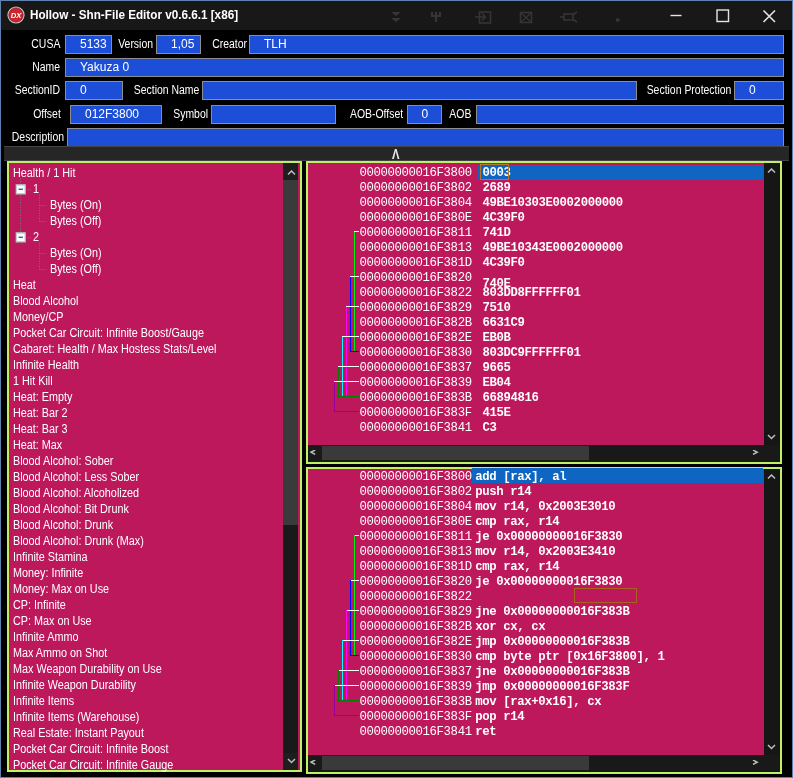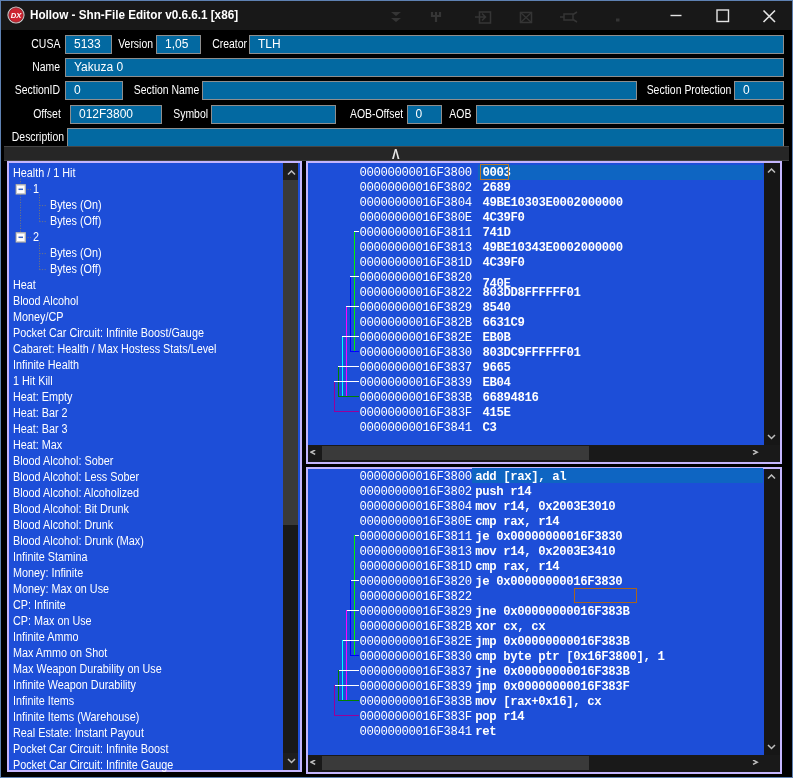--- a/index.html
+++ b/index.html
@@ -1,24 +1,24 @@
 <!DOCTYPE html>
 <html><head><meta charset="utf-8"><style>
 *{margin:0;padding:0;box-sizing:border-box}
 html,body{width:793px;height:778px;background:#000;overflow:hidden}
 body{position:relative;font-family:"Liberation Sans",sans-serif;-webkit-font-smoothing:antialiased}
 .abs{position:absolute}
 .winborder{left:0;top:0;width:793px;height:778px;border:1px solid #5e81b2;z-index:50;pointer-events:none}
 .titlebar{left:1px;top:1px;width:791px;height:29px;background:#181818}
 .title{left:30px;top:7px;color:#fff;font-size:13px;font-weight:bold;transform:scaleX(0.9);transform-origin:0 50%;white-space:pre}
 .lbl{color:#fff;font-size:12px;height:19px;line-height:19px;white-space:pre;transform:scaleX(0.87);transform-origin:100% 50%}
-.inp{background:#0369a1;border:1px solid #8e8e8e;color:#fff;font-size:12px;line-height:17px;padding-left:8px;white-space:pre}
+.inp{background:#1d4ed8;border:1px solid #8e8e8e;color:#fff;font-size:12px;line-height:17px;padding-left:14px;white-space:pre}
 .splitter{left:4px;top:146px;width:785px;height:14.5px;background:#262626;border-top:1px solid #454545;border-bottom:1px solid #414141}
 .caret{left:391.5px;top:146px;color:#e8e8e8;font-size:14px;font-weight:bold;transform:scaleX(0.8);transform-origin:0 50%}
-.panel{background:#1d4ed8;border:2px solid #c4b5fd}
+.panel{background:#be185d;border:2px solid #bef264}
 .trow{position:absolute;color:#fff;font-size:12px;height:16px;line-height:16px;white-space:pre;transform:scaleX(0.9);transform-origin:0 50%}
 .mrow{position:absolute;color:#fff;font-family:"Liberation Mono",monospace;font-size:12.3px;letter-spacing:-0.37px;height:15px;line-height:15px;white-space:pre}
 .b{font-weight:bold}
 .sb-track{background:#191919}
 .sb-thumb{background:#3a3a3a}
 </style></head><body>
 <div class="abs titlebar"></div>
 <svg class="abs" style="left:6.5px;top:5.5px" width="18" height="18" viewBox="0 0 18 18">
 <circle cx="9" cy="9" r="8.6" fill="#c9cdcd"></circle>
 <circle cx="9" cy="9" r="7.1" fill="#cd2430"></circle>
@@ -165,21 +165,21 @@
     <div class="mrow b" style="left:175.0px;top:63.9px">741D</div>
     <div class="mrow" style="left:52.0px;top:78.9px">00000000016F3813</div>
     <div class="mrow b" style="left:175.0px;top:78.9px">49BE10343E0002000000</div>
     <div class="mrow" style="left:52.0px;top:93.9px">00000000016F381D</div>
     <div class="mrow b" style="left:175.0px;top:93.9px">4C39F0</div>
     <div class="mrow" style="left:52.0px;top:108.9px">00000000016F3820</div>
     <div class="mrow b" style="left:175.0px;top:114px">740E</div>
     <div class="mrow" style="left:52.0px;top:123.9px">00000000016F3822</div>
     <div class="mrow b" style="left:175.0px;top:123.9px">803DD8FFFFFF01</div>
     <div class="mrow" style="left:52.0px;top:138.9px">00000000016F3829</div>
-    <div class="mrow b" style="left:175.0px;top:138.9px">8540</div>
+    <div class="mrow b" style="left:175.0px;top:138.9px">7510</div>
     <div class="mrow" style="left:52.0px;top:153.9px">00000000016F382B</div>
     <div class="mrow b" style="left:175.0px;top:153.9px">6631C9</div>
     <div class="mrow" style="left:52.0px;top:168.9px">00000000016F382E</div>
     <div class="mrow b" style="left:175.0px;top:168.9px">EB0B</div>
     <div class="mrow" style="left:52.0px;top:183.9px">00000000016F3830</div>
     <div class="mrow b" style="left:175.0px;top:183.9px">803DC9FFFFFF01</div>
     <div class="mrow" style="left:52.0px;top:198.9px">00000000016F3837</div>
     <div class="mrow b" style="left:175.0px;top:198.9px">9665</div>
     <div class="mrow" style="left:52.0px;top:213.9px">00000000016F3839</div>
     <div class="mrow b" style="left:175.0px;top:213.9px">EB04</div>

